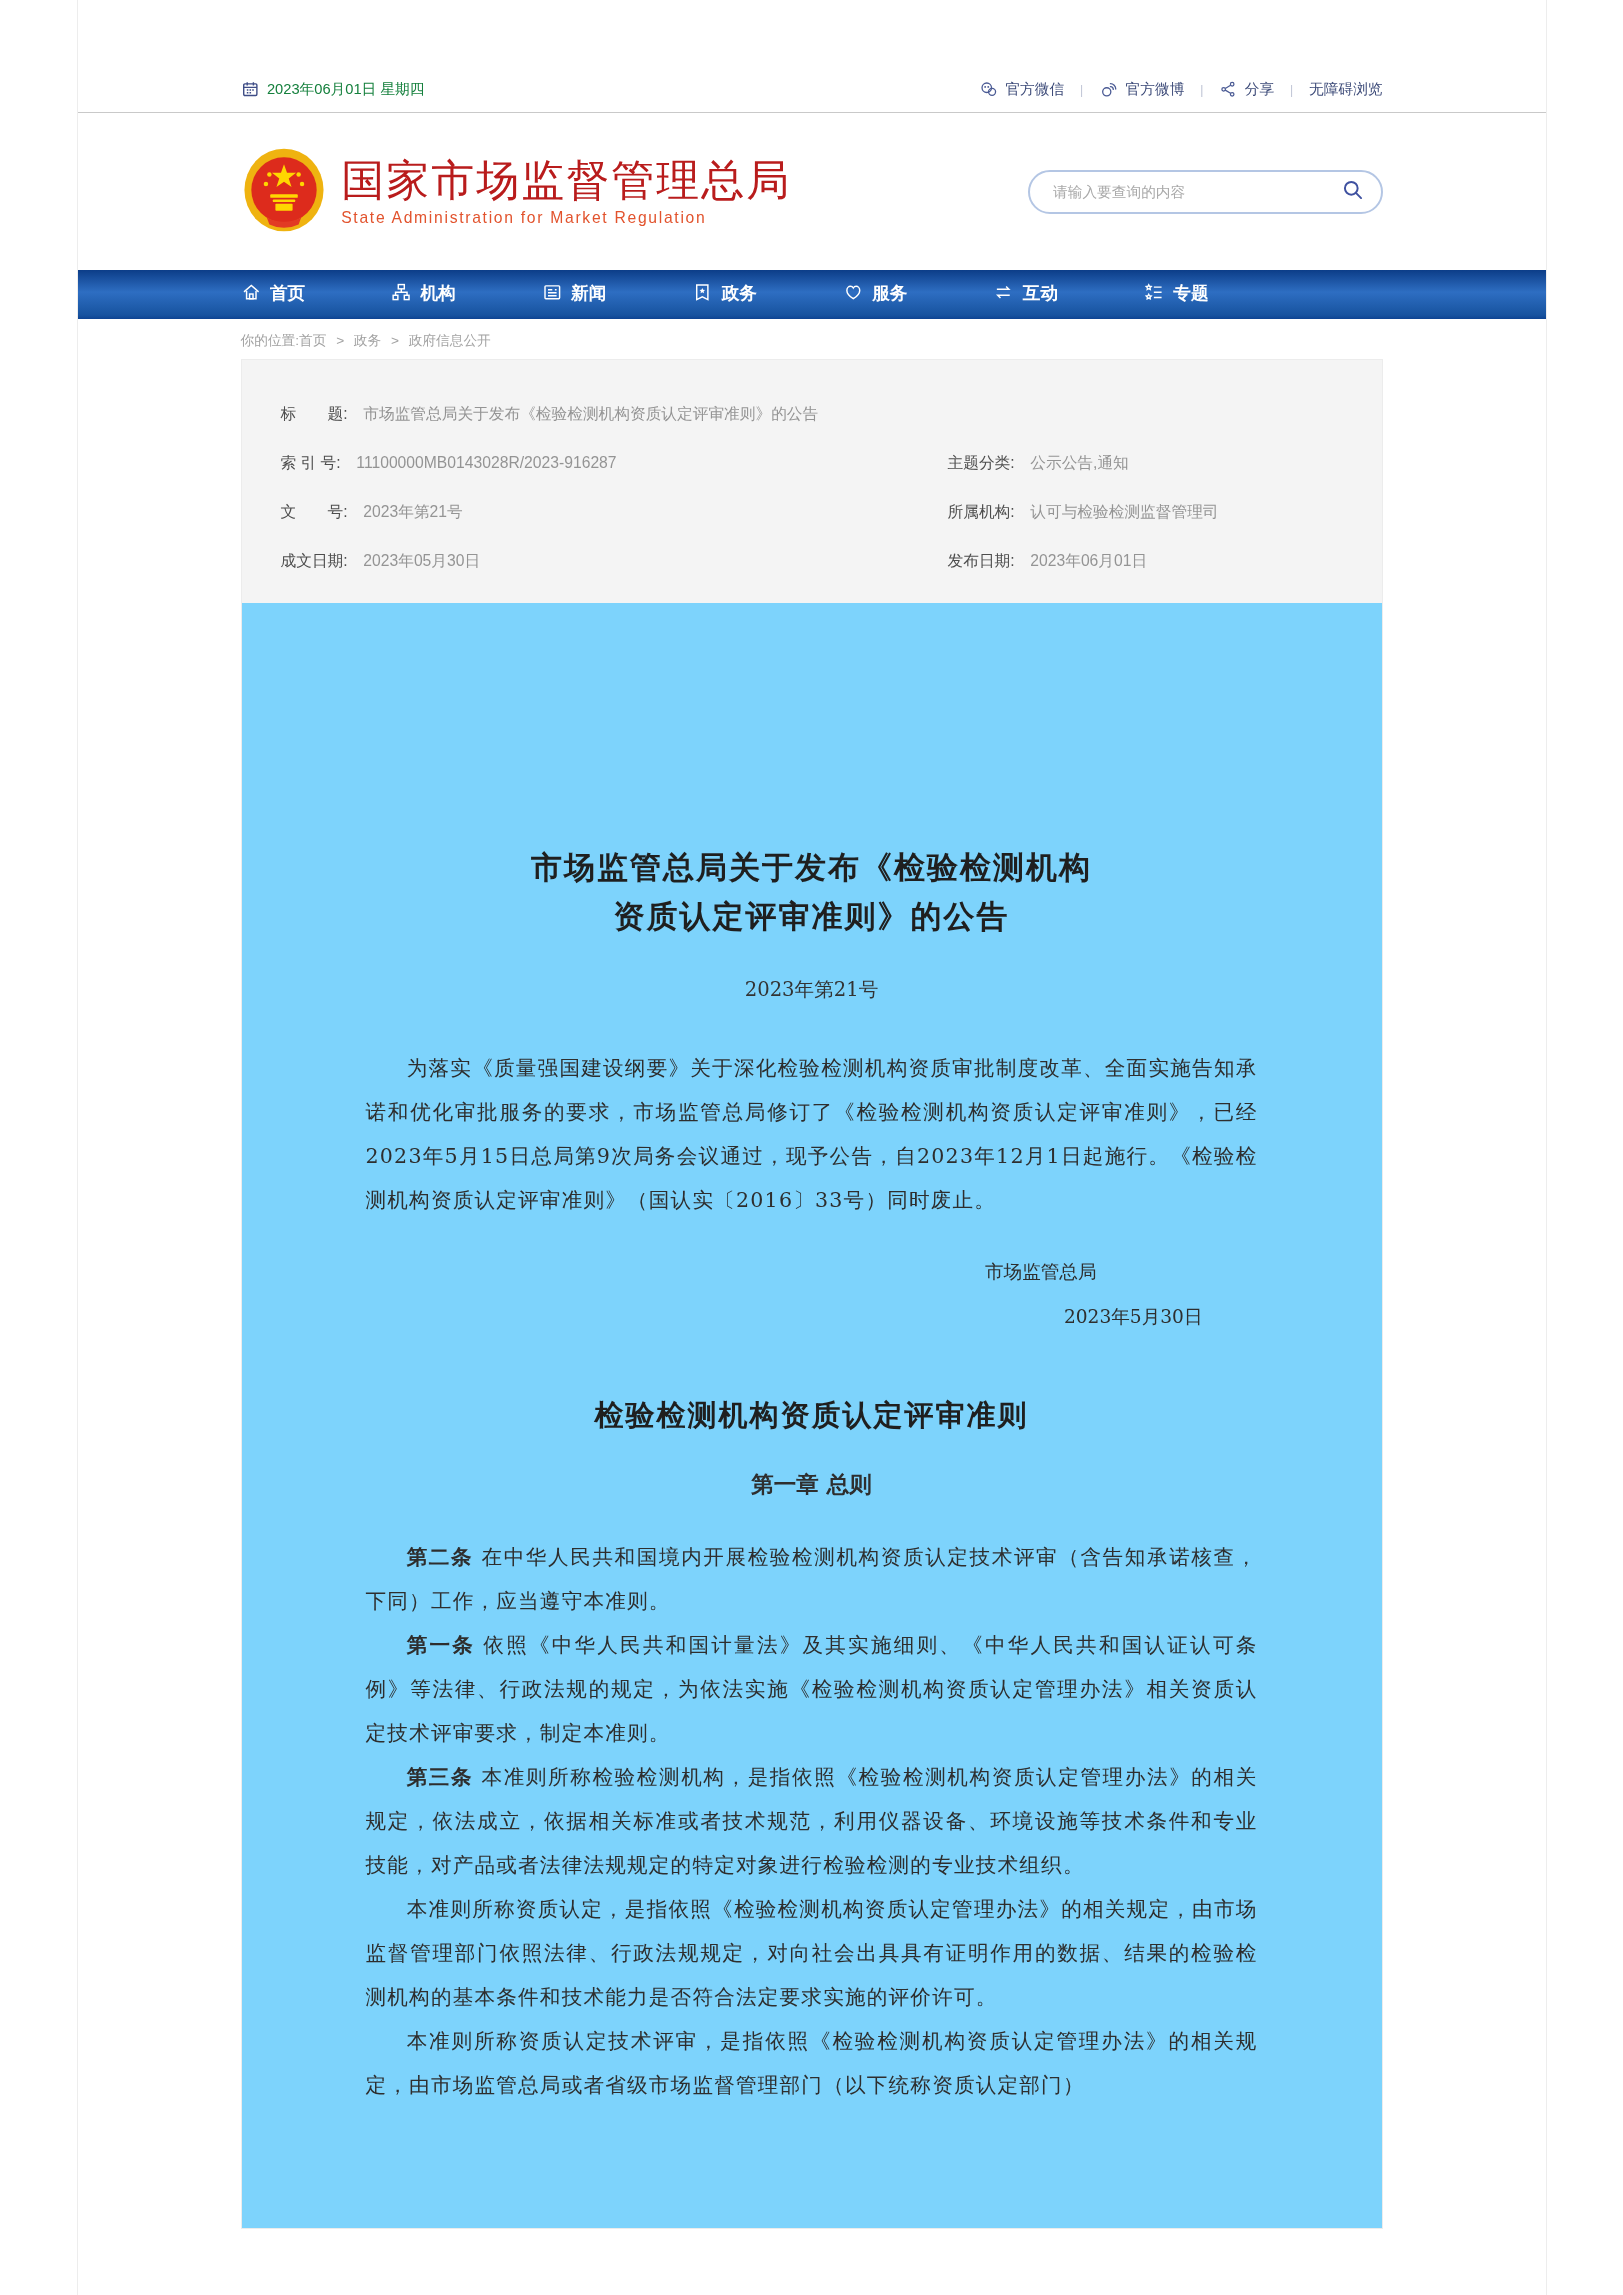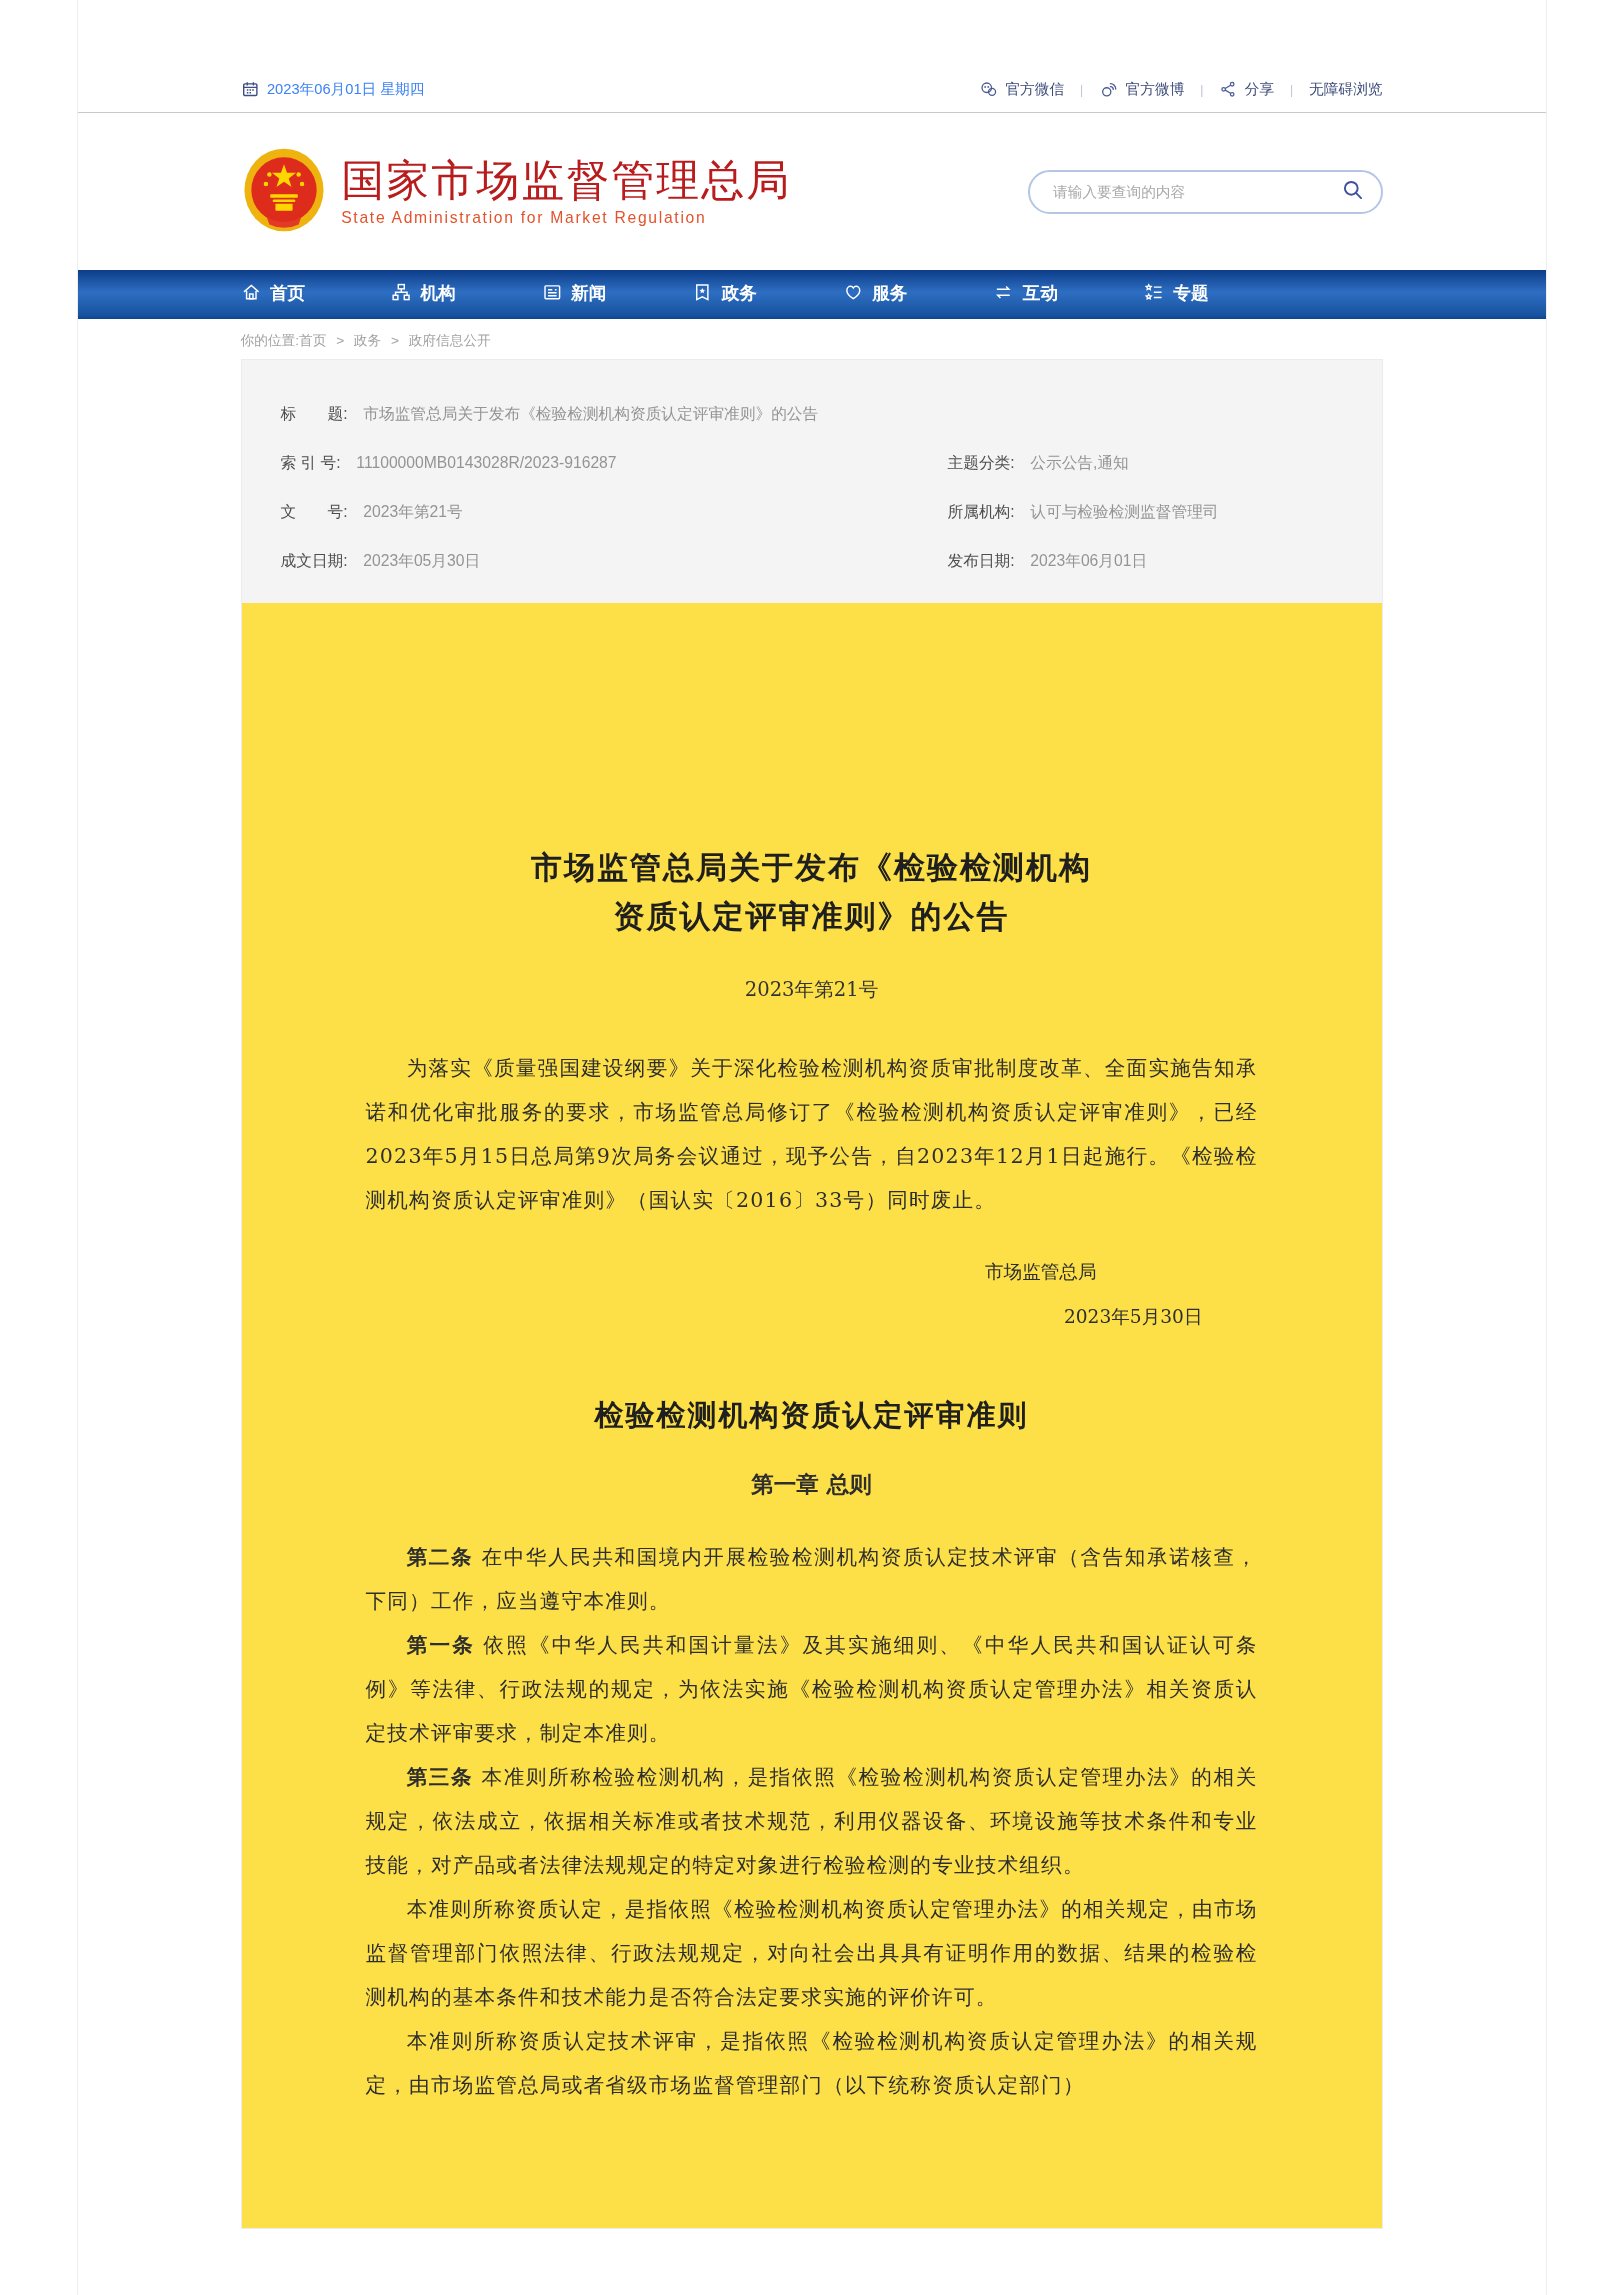--- a/index.html
+++ b/index.html
@@ -10,21 +10,21 @@
   }
   .frame {
     width:1470px; margin:0 auto; min-height:2296px;
     border-left:1px solid #ededed; border-right:1px solid #ededed;
   }
   .inner { width:1142px; margin:0 auto; }
 
   
   .topbar { height:113px; border-bottom:1px solid #c9c9c9; display:flex; align-items:flex-end; }
   .topbar .inner { display:flex; justify-content:space-between; align-items:center; padding-bottom:12.7px; }
-  .topbar-date { display:flex; align-items:center; gap:7.8px; font-size:14.7px; color:#3b82f6; }
+  .topbar-date { display:flex; align-items:center; gap:7.8px; font-size:14.7px; color:#15803d; }
   .toplinks { display:flex; align-items:center; }
   .toplink { display:flex; align-items:flex-end; gap:6.9px; font-size:14.7px; color:#3c4a78; cursor:pointer; }
   .tl-sep { color:#c4c9d8; margin:0 15.7px; font-size:13.7px; }
   .tb-icon svg { display:block; }
 
   
   .header { height:157px; }
   .header .inner { display:flex; justify-content:space-between; align-items:center; height:157px; }
   .logo { display:flex; align-items:center; gap:14.7px; cursor:pointer; }
   .logo-title { font-size:43px; font-weight:normal; color:#b91c1c; letter-spacing:2px; line-height:1.15; }
@@ -54,21 +54,21 @@
   
   .panel { width:1142px; margin:0 auto; border:1px solid #ececec; }
   .meta { background:#f4f4f4; padding:29px 39px 17.6px; }
   .meta-row { display:flex; line-height:49px; font-size:15.7px; }
   .m-left { display:flex; width:667px; }
   .m-right { display:flex; flex:1; }
   .m-label { color:#4d4d4d; white-space:pre; }
   .m-value { color:#949494; margin-left:15.7px; }
 
   
-  .doc { background:#fde047; height:1625px; overflow:hidden; padding:240px 124px 0; font-family:"DejaVu Serif", serif; }
+  .doc { background:#7dd3fc; height:1625px; overflow:hidden; padding:240px 124px 0; font-family:"DejaVu Serif", serif; }
   .doc-title { font-size:31px; font-weight:bold; color:#1f1f1f; text-align:center; line-height:49px; letter-spacing:2px; font-family:"Liberation Sans",sans-serif; }
   .doc-number { text-align:center; font-size:19.6px; color:#333; margin-top:35px; }
   .intro { margin-top:43px; }
   .body-p { font-size:20.6px; line-height:44px; color:#2e2e2e; text-align:justify; text-indent:2em; letter-spacing:1.2px; }
   .lead { font-weight:bold; }
   .lead:not(:empty) { margin-right:.4em; }
   .sig { margin-top:27.4px; font-size:18.6px; color:#2e2e2e; }
   .sig-name { text-align:right; padding-right:161px; line-height:45px; }
   .sig-date { text-align:right; padding-right:55px; line-height:45px; }
   .body-title { margin-top:57px; text-align:center; font-size:29px; font-weight:bold; color:#1f1f1f; font-family:"Liberation Sans",sans-serif; letter-spacing:2px; }

